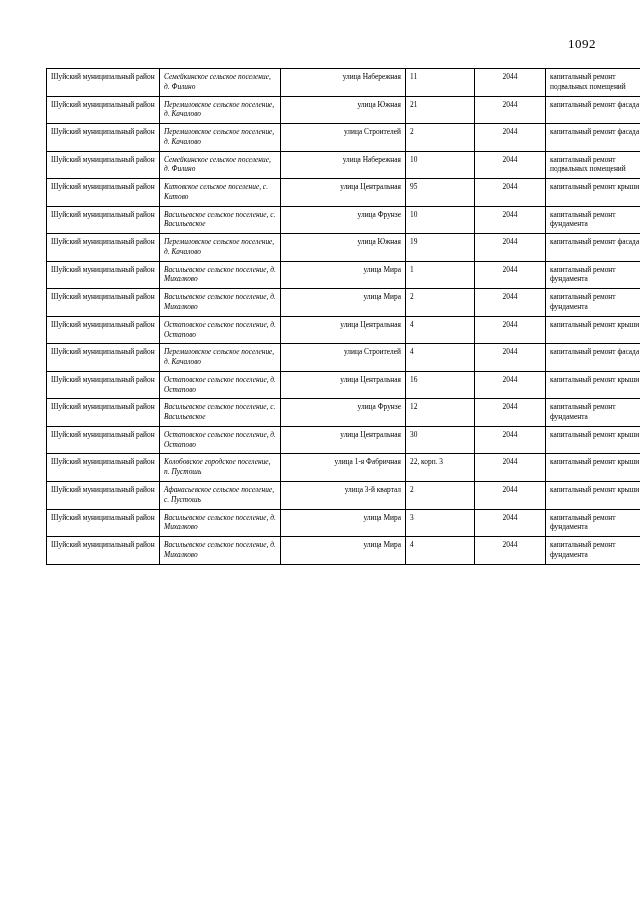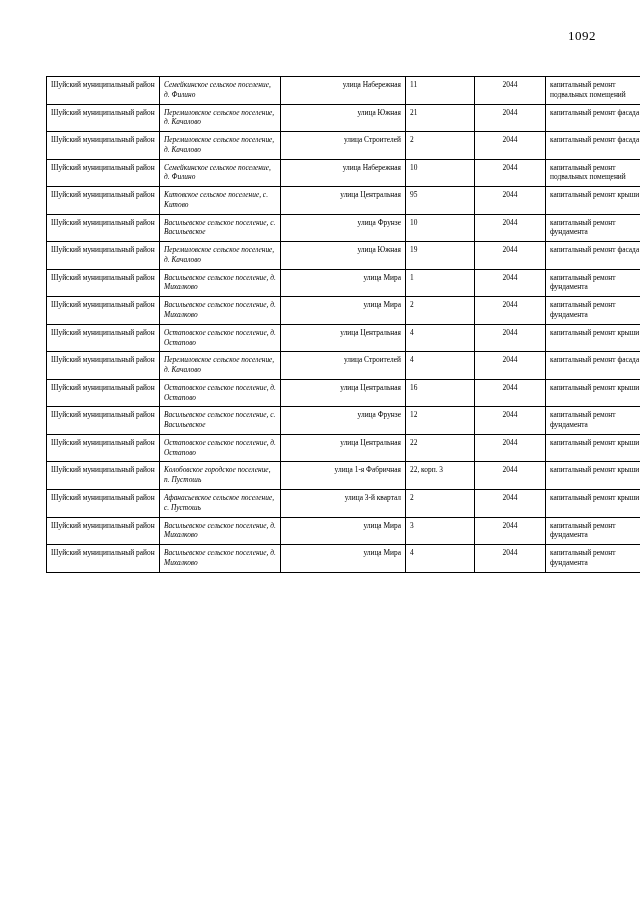--- a/index.html
+++ b/index.html
@@ -15,30 +15,30 @@
     position: relative;
   }
   .page {
     position: relative;
     width: 640px;
     height: 905px;
     box-sizing: border-box;
   }
   .page-number {
     position: absolute;
-    top: 28px;
+    top: 36px;
     right: 44px;
     font-size: 13px;
     font-family: "Liberation Serif", serif;
     letter-spacing: 0.5px;
     text-align: center;
   }
   .table-wrap {
     position: absolute;
-    top: 76px;
+    top: 68px;
     left: 46px;
     width: 556px;
   }
   table.reg-table {
     border-collapse: collapse;
     width: 556px;
     table-layout: fixed;
   }
   table.reg-table td {
     border: 1px solid #000000;
@@ -166,21 +166,21 @@
             <td class="c-settlement">Васильевское сельское поселение, с. Васильевское</td>
             <td class="c-street">улица Фрунзе</td>
             <td class="c-house">12</td>
             <td class="c-year">2044</td>
             <td class="c-work">капитальный ремонт фундамента</td>
           </tr>
           <tr>
             <td class="c-district">Шуйский муниципальный район</td>
             <td class="c-settlement">Остаповское сельское поселение, д. Остапово</td>
             <td class="c-street">улица Центральная</td>
-            <td class="c-house">22</td>
+            <td class="c-house">30</td>
             <td class="c-year">2044</td>
             <td class="c-work">капитальный ремонт крыши</td>
           </tr>
           <tr>
             <td class="c-district">Шуйский муниципальный район</td>
             <td class="c-settlement">Колобовское городское поселение, п. Пустошь</td>
             <td class="c-street">улица 1-я Фабричная</td>
             <td class="c-house">22, корп. 3</td>
             <td class="c-year">2044</td>
             <td class="c-work">капитальный ремонт крыши</td>

